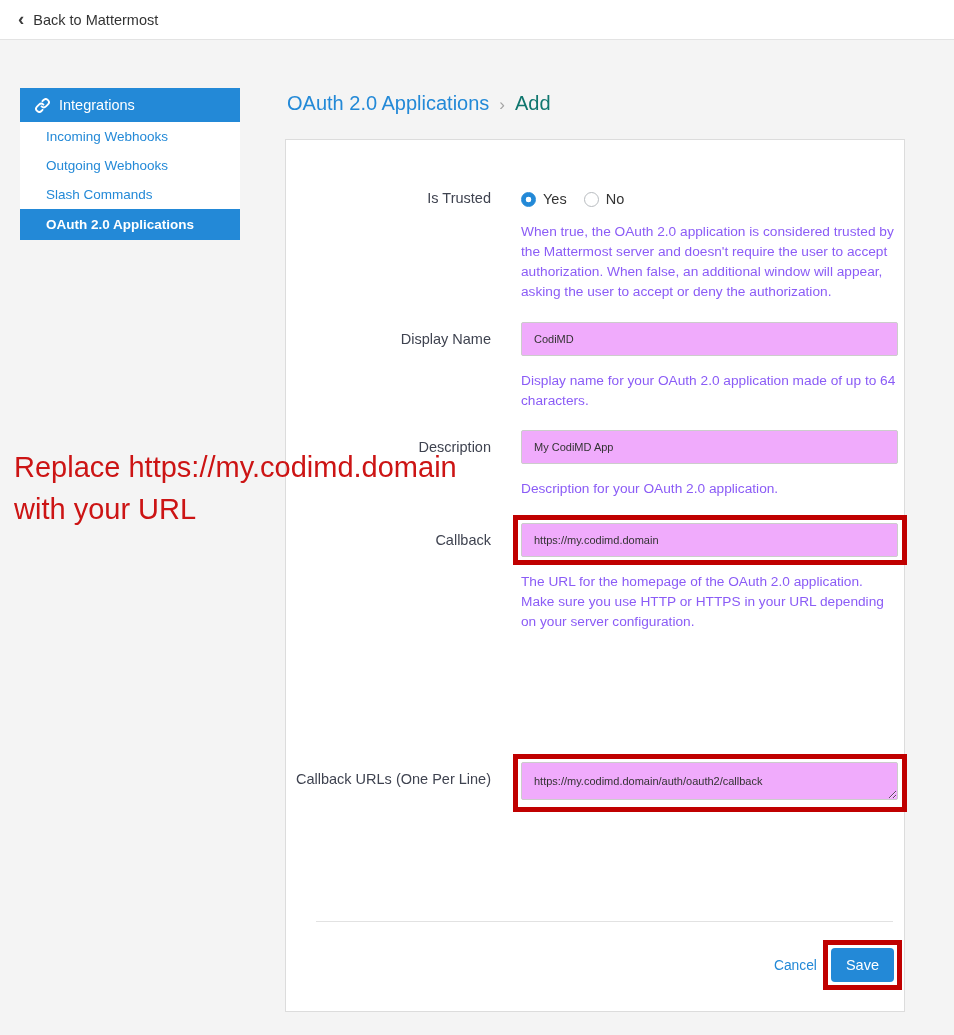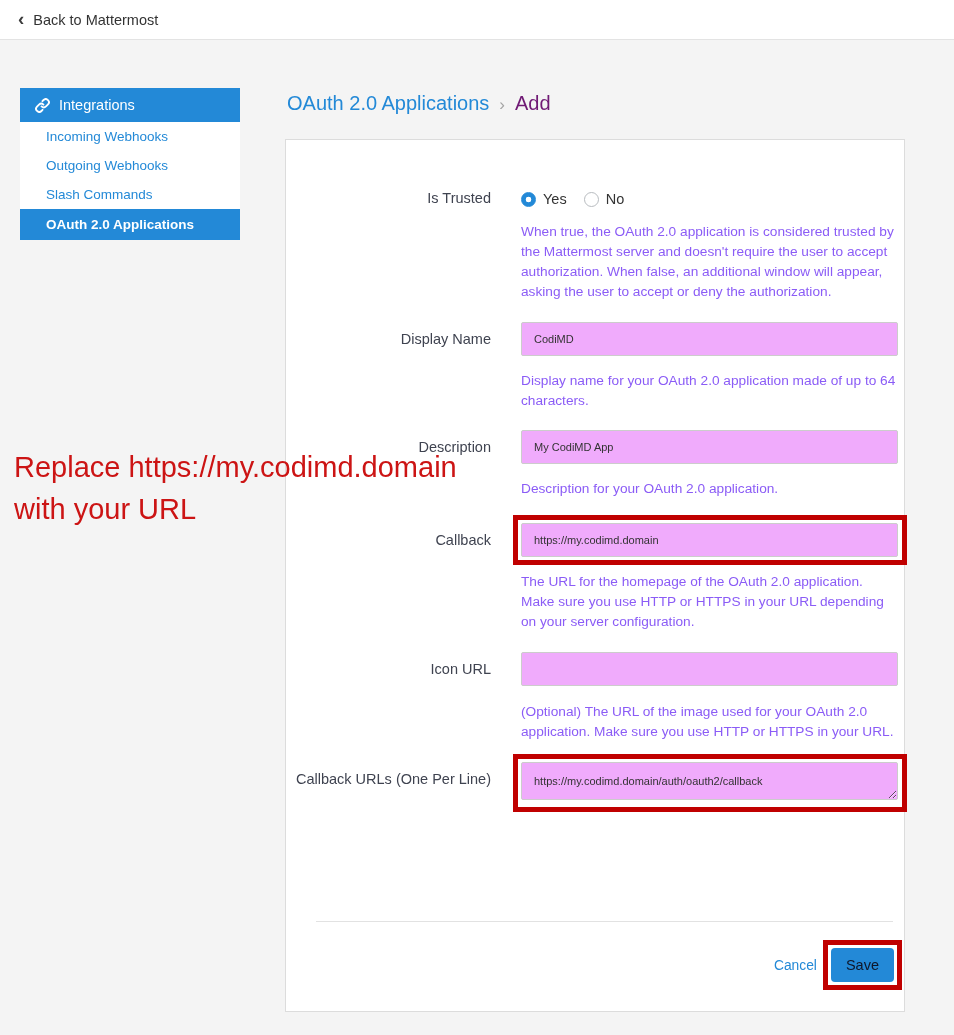--- a/index.html
+++ b/index.html
@@ -41,21 +41,21 @@
     height:31px; background:#2389d7; color:#fff; font-weight:700; padding-left:26px;
   }
 
   
   .breadcrumb {
     position:absolute; left:287px; top:92px;
     display:flex; align-items:center; gap:10px; font-size:20px;
   }
   .breadcrumb a { color:#2389d7; text-decoration:none; cursor:pointer; }
   .crumb-sep { color:#a5a5a5; font-size:17px; margin-top:2px; }
-  .crumb-current { color:#701a75; }
+  .crumb-current { color:#0f766e; }
 
   
   .panel {
     position:absolute; left:285px; top:139px; width:620px; height:873px;
     background:#fff; border:1px solid #dcdcdc;
   }
   .form-row { position:absolute; left:0; width:618px; display:flex; }
   .form-label {
     width:235px; padding:8px 30px 0 0; text-align:right;
     font-size:14.5px; color:#3f4350; line-height:18px;
@@ -89,21 +89,21 @@
 
   .divider { position:absolute; top:781px; left:30px; width:577px; border-top:1px solid #e2e2e2; }
 
   .actions {
     position:absolute; top:808px; right:10px;
     display:flex; align-items:center; gap:14px;
   }
   .cancel-link { color:#2389d7; font-size:13.8px; text-decoration:none; cursor:pointer; }
   .save-wrap { position:relative; }
   .save-button {
-    background:#2389d7; color:#0f172a; border:none; border-radius:4px;
+    background:#2389d7; color:#ffffff; border:none; border-radius:4px;
     font-size:14.5px; font-family:"Liberation Sans", sans-serif;
     padding:0 15px; height:34px; cursor:pointer;
   }
 
   
   .annotation {
     position:absolute; left:14px; top:446px; z-index:6;
     color:#cc1414; font-size:29px; line-height:42px; white-space:nowrap;
   }
 </style>
@@ -180,27 +180,20 @@
     <div class="form-label">Callback</div>
     <div class="form-control">
       <div class="hl-wrap">
         <input class="text-input" type="text" value="https://my.codimd.domain" style="">
         <div class="red-frame"></div>
       </div>
       <div class="help-text">The URL for the homepage of the OAuth 2.0 application. Make sure you use HTTP or HTTPS in your URL depending on your server configuration.</div>
     </div>
   </div>
 
-  <div class="form-row" style="top:512px;">
-    <div class="form-label">Icon URL</div>
-    <div class="form-control">
-      <input class="text-input" type="text" value="" style="">
-      <div class="help-text" style="margin-top:16px;">(Optional) The URL of the image used for your OAuth 2.0 application. Make sure you use HTTP or HTTPS in your URL.</div>
-    </div>
-  </div>
 
   <div class="form-row" style="top:622px;">
     <div class="form-label">Callback URLs (One Per Line)</div>
     <div class="form-control">
       <div class="hl-wrap">
         <textarea class="text-input" rows="1" style="">https://my.codimd.domain/auth/oauth2/callback</textarea>
         <div class="red-frame"></div>
       </div>
     </div>
   </div>

